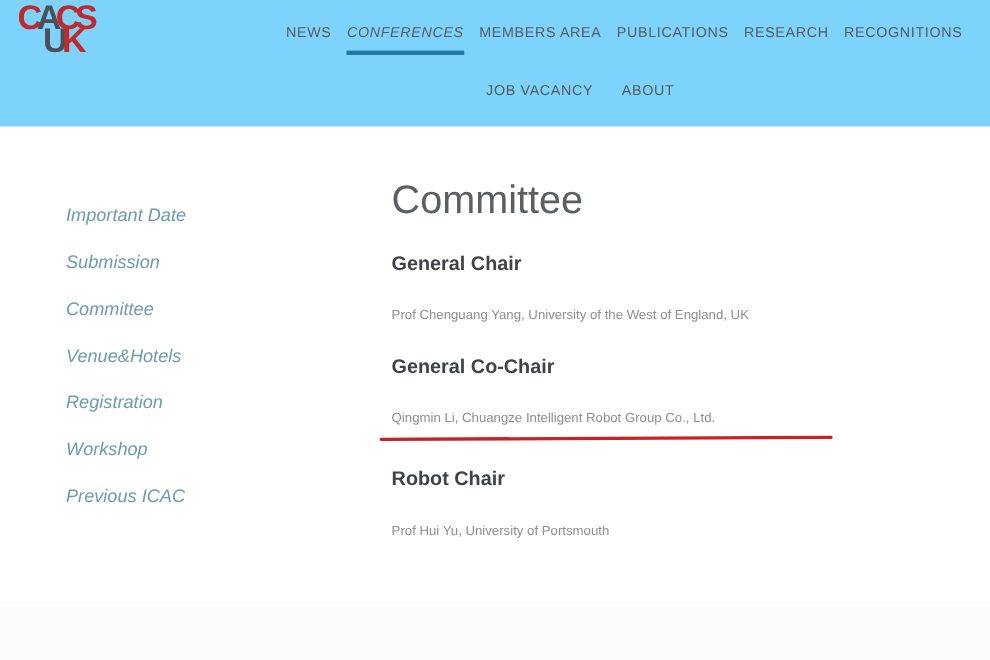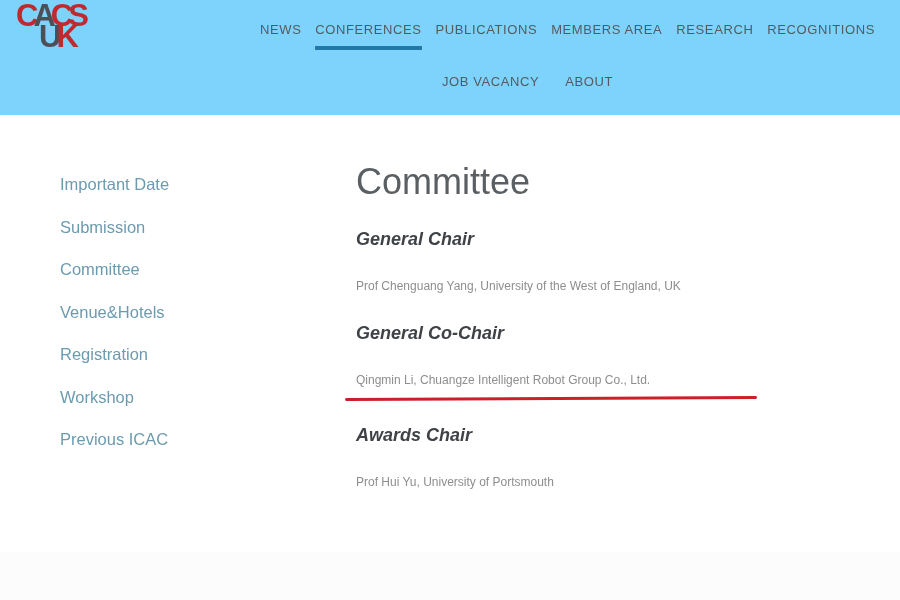--- a/index.html
+++ b/index.html
@@ -64,29 +64,30 @@
   .nav a {
     font-size: 13px;
     letter-spacing: 0.6px;
     color: #555a60;
     text-decoration: none;
     padding-bottom: 9px;
     border-bottom: 4px solid transparent;
     white-space: nowrap;
     cursor: pointer;
   }
-  .nav a.active { border-bottom-color: #2079a7; }
+  .nav a.active { border-bottom-color: #2079a7; font-style: italic; }
 
   
   .sidebar {
     position: absolute;
-    left: 60px; top: 172px;
+    left: 60px; top: 184px;
     width: 220px;
     display: flex;
     flex-direction: column;
+    font-style: italic;
   }
   .sidebar a {
     display: block;
     font-size: 16.5px;
     color: #6c9bb0;
     text-decoration: none;
     line-height: 24px;
     margin-bottom: 18.5px;
     cursor: pointer;
   }
@@ -104,21 +105,20 @@
     line-height: 44px;
     margin-bottom: 16px;
   }
   .section { margin-top: 0; }
   .role {
     font-size: 18px;
     font-weight: 700;
     color: #3f4247;
     line-height: 24px;
     margin-top: 23px;
-    font-style: italic;
   }
   .person {
     font-size: 12px;
     font-weight: 400;
     color: #8e8e8e;
     line-height: 24px;
     margin-top: 23px;
   }
   .annotation-underline {
     height: 3px;
@@ -145,22 +145,22 @@
 
   <a class="logo" href="#">
     <span class="row1"><span class="red">C</span><span class="gray">A</span><span class="red">CS</span></span>
     <span class="row2"><span class="gray">U</span><span class="red">K</span></span>
   </a>
 
   <nav class="nav">
     <div class="nav-row row1">
       <a href="#">NEWS</a>
       <a href="#" class="active">CONFERENCES</a>
+      <a href="#">MEMBERS AREA</a>
       <a href="#">PUBLICATIONS</a>
-      <a href="#">MEMBERS AREA</a>
       <a href="#">RESEARCH</a>
       <a href="#">RECOGNITIONS</a>
     </div>
     <div class="nav-row row2">
       <a href="#">JOB VACANCY</a>
       <a href="#">ABOUT</a>
     </div>
   </nav>
 
 </div>
@@ -184,18 +184,18 @@
   </div>
 
   <div class="section">
     <h3 class="role">General Co-Chair</h3>
     <p class="person">Qingmin Li, Chuangze Intelligent Robot Group Co., Ltd.</p>
     <div class="annotation-underline"></div>
   </div>
 
 
   <div class="section">
-    <h3 class="role">Awards Chair</h3>
+    <h3 class="role">Robot Chair</h3>
     <p class="person">Prof Hui Yu, University of Portsmouth</p>
   </div>
 </main>
 
 <div class="footer-band"></div>
 
 </body></html>

